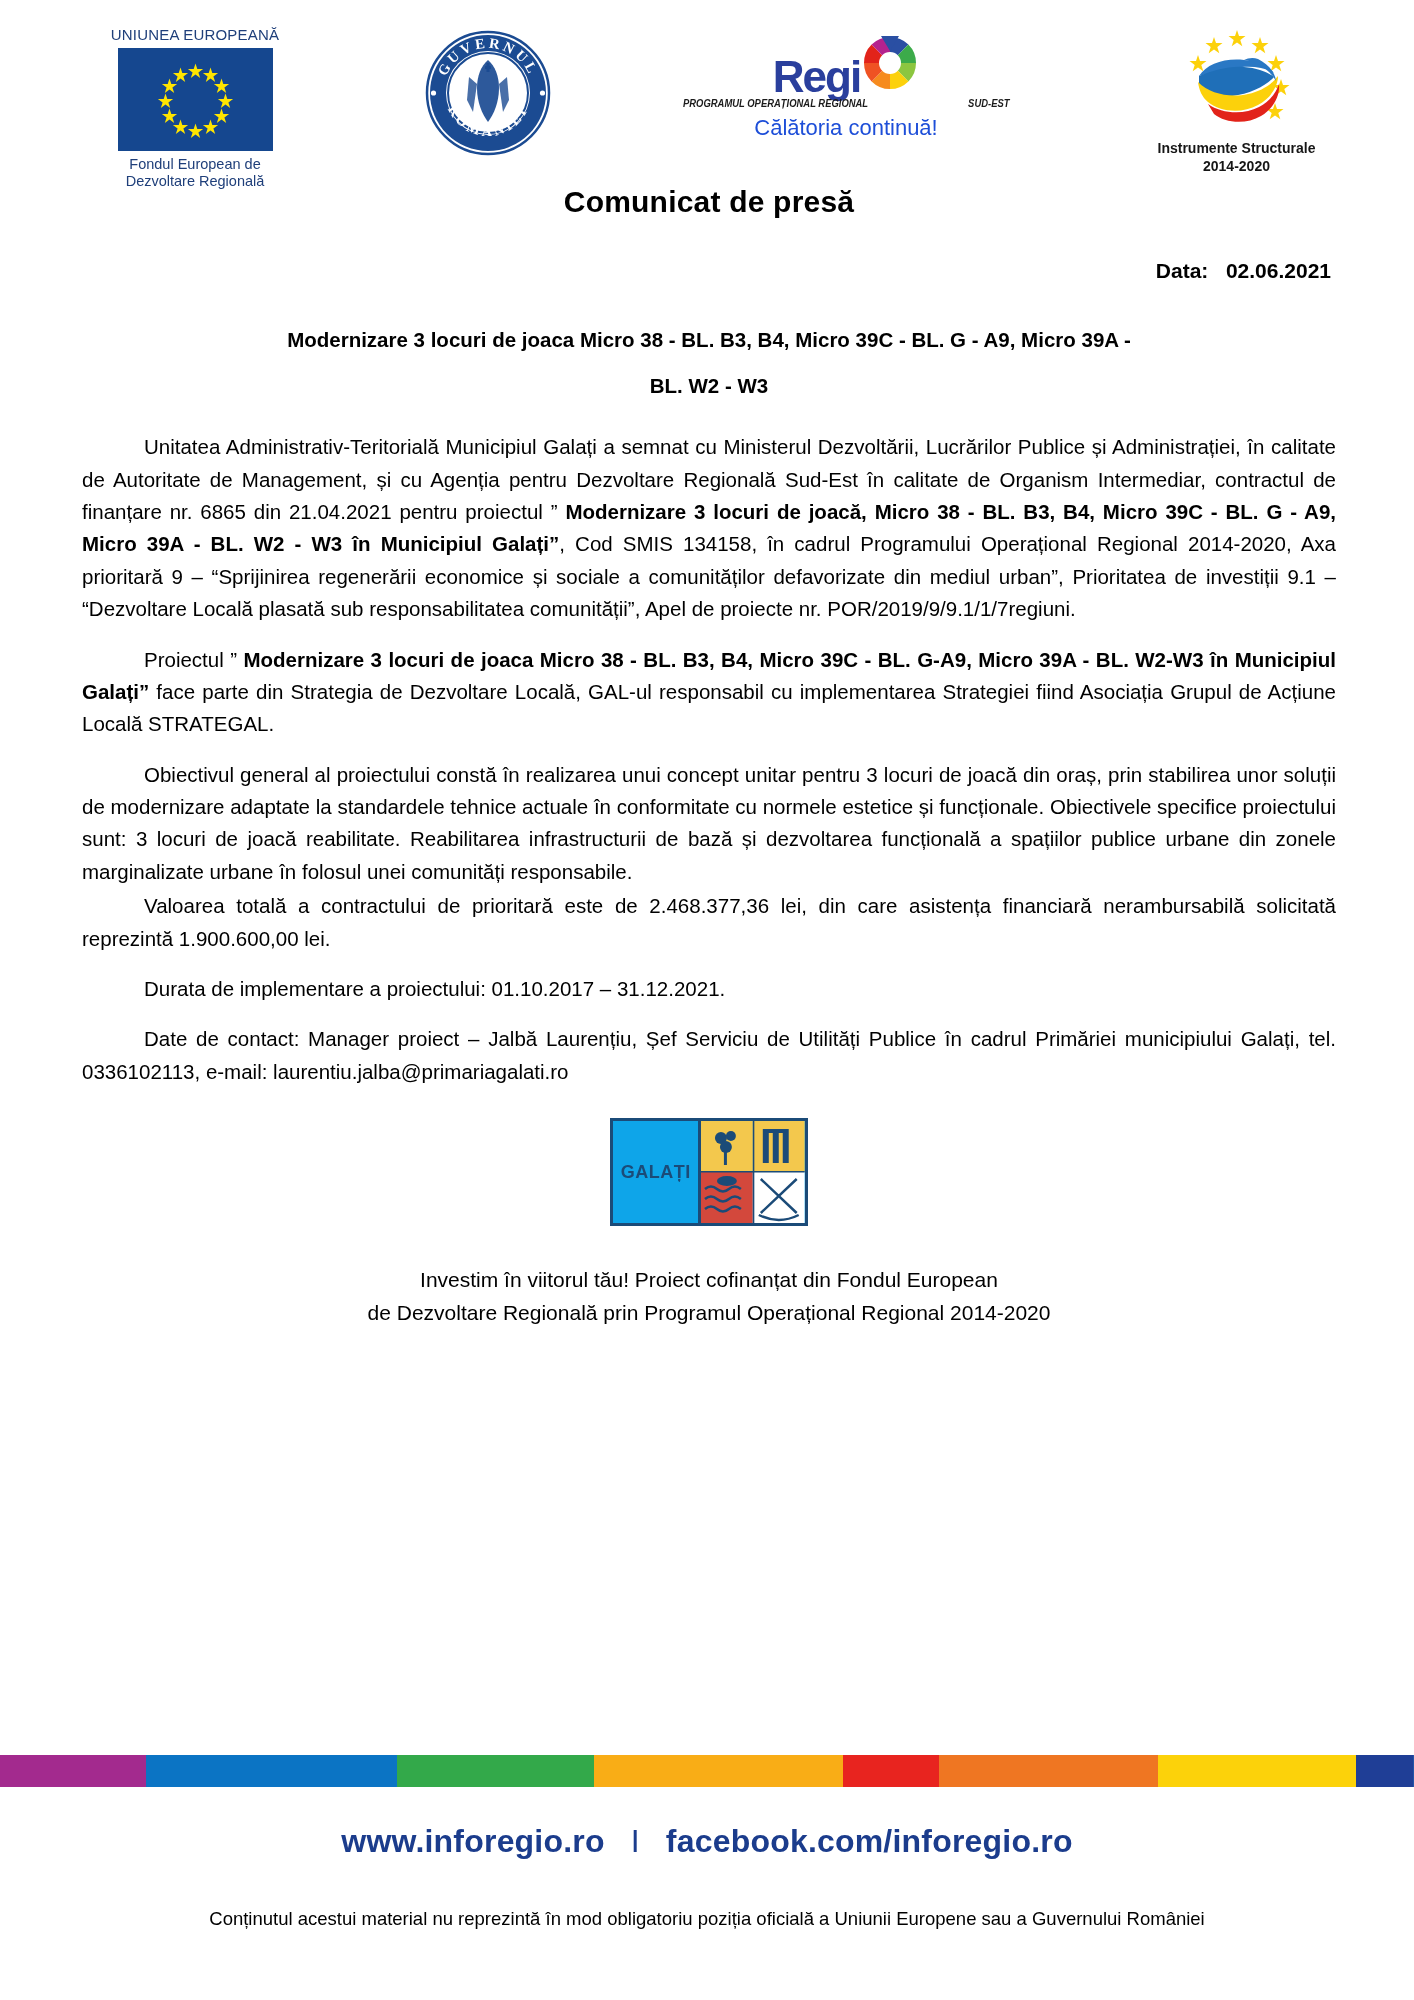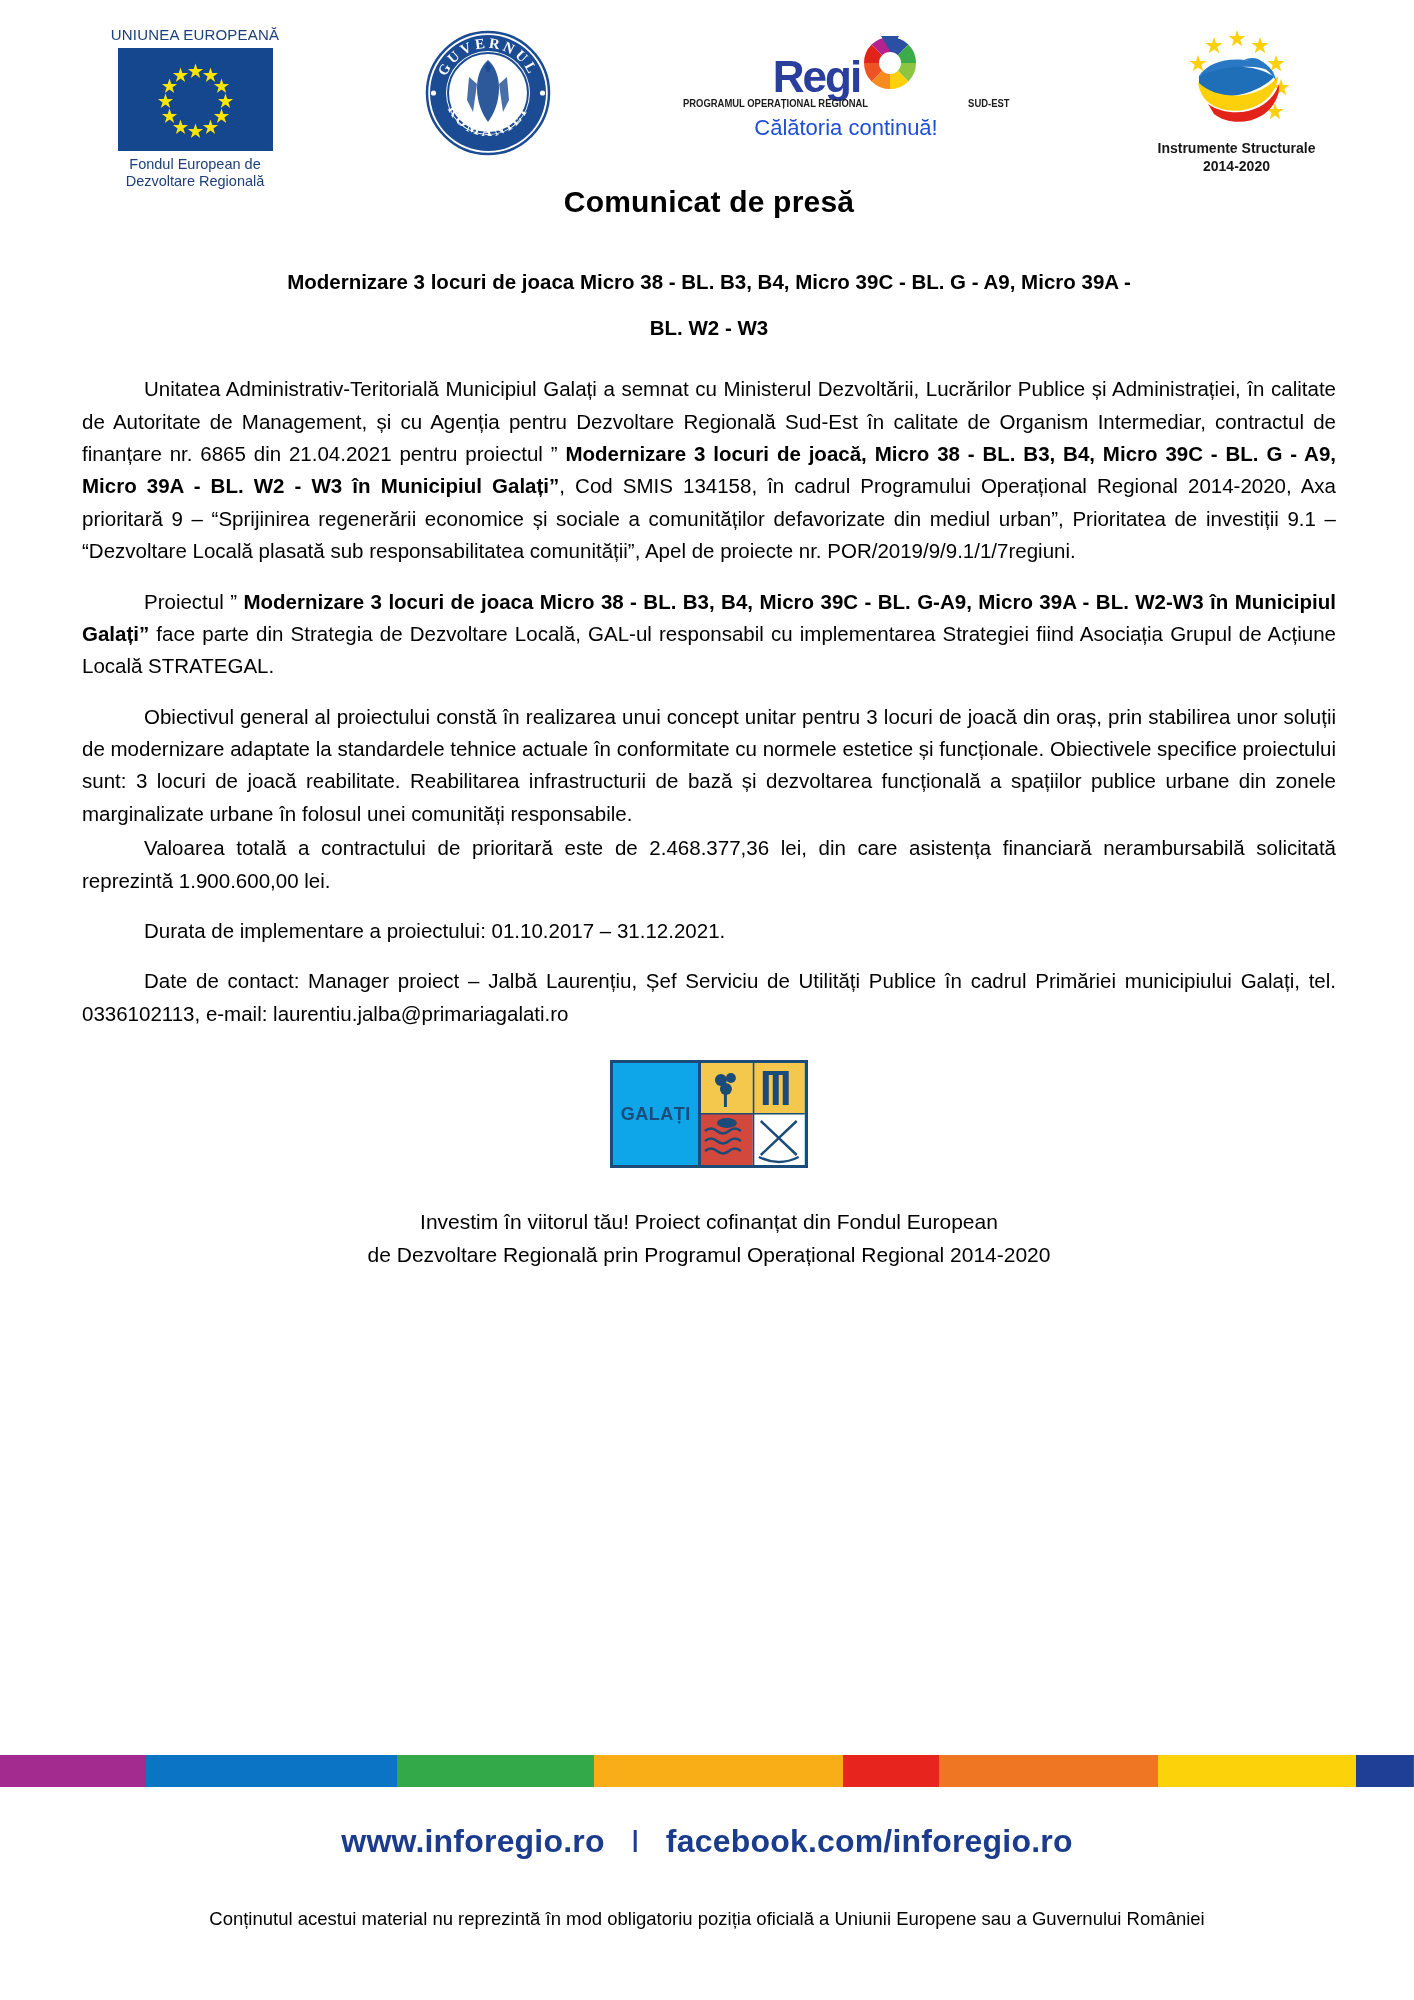--- a/index.html
+++ b/index.html
@@ -46,21 +46,21 @@
   
   .regio-logo { width: 330px; padding-top: 16px; }
   .regio-row { display: flex; align-items: flex-end; justify-content: center; }
   .regio-word {
     font-size: 44px; font-weight: bold; color: #2a3f9d;
     letter-spacing: -2px; line-height: .82; font-family: "Liberation Sans", sans-serif;
   }
   .regio-donut { width: 58px; height: 58px; position: relative; margin-left: 1px; margin-bottom: 3px;}
   .regio-sub {
     display: flex; align-items: flex-start; justify-content: space-between;
-    margin-top: 2px; padding: 0 2px;
+    margin-top: 2px; padding: 0 2px; font-style: italic;
   }
   .regio-sub span { font-size: 11.5px; font-weight: bold; color: #1b1b1b; transform: scaleX(.82); transform-origin: left;}
   .regio-sub span.right { transform: scaleX(.82); transform-origin: right;}
   .regio-tag {
     text-align: center; font-size: 22px; color: #1d4ed8; margin-top: 6px;
   }
 
   
   .is-logo { width: 215px; text-align: center; padding-top: 6px;}
   .is-emblem { width: 150px; height: 112px; margin: 0 auto; position: relative; }
@@ -277,20 +277,25 @@
       <div>Instrumente Structurale</div>
       <div>2014-2020</div>
     </div>
   </div>
 </div>
 
 <div class="doc">
 
   <h1 class="title">Comunicat de presă</h1>
 
+  <div class="date-line">
+    <span>Data:</span>
+    <span>&nbsp;</span>
+    <span>02.06.2021</span>
+  </div>
 
   <div class="subtitle">
     <span>Modernizare 3 locuri de joaca Micro 38 - BL. B3, B4, Micro 39C - BL. G - A9, Micro 39A -</span><br>
     <span>BL. W2 - W3</span>
   </div>
 
   <p class="body"><span>Unitatea Administrativ-Teritorială Municipiul Galați a semnat cu Ministerul Dezvoltării, Lucrărilor Publice și Administrației, în calitate de Autoritate de Management, și cu Agenția pentru Dezvoltare Regională Sud-Est în calitate de Organism Intermediar, contractul de finanțare nr. 6865 din 21.04.2021 pentru proiectul ” </span><b>Modernizare 3 locuri de joacă, Micro 38 - BL. B3, B4, Micro 39C - BL. G - A9, Micro 39A - BL. W2 - W3 în Municipiul Galați”</b><span>, Cod SMIS 134158, în cadrul Programului Operațional Regional 2014-2020, Axa prioritară 9 – “Sprijinirea regenerării economice și sociale a comunităților defavorizate din mediul urban”, Prioritatea de investiții 9.1 – “Dezvoltare Locală plasată sub responsabilitatea comunității”, Apel de proiecte nr. POR/2019/9/9.1/1/7regiuni.</span></p>
 
   <p class="body"><span>Proiectul ” </span><b>Modernizare 3 locuri de joaca Micro 38 - BL. B3, B4, Micro 39C - BL. G-A9, Micro 39A - BL. W2-W3 în Municipiul Galați”</b><span> face parte din Strategia de Dezvoltare Locală, GAL-ul responsabil cu implementarea Strategiei fiind Asociația Grupul de Acțiune Locală STRATEGAL.</span></p>
 

